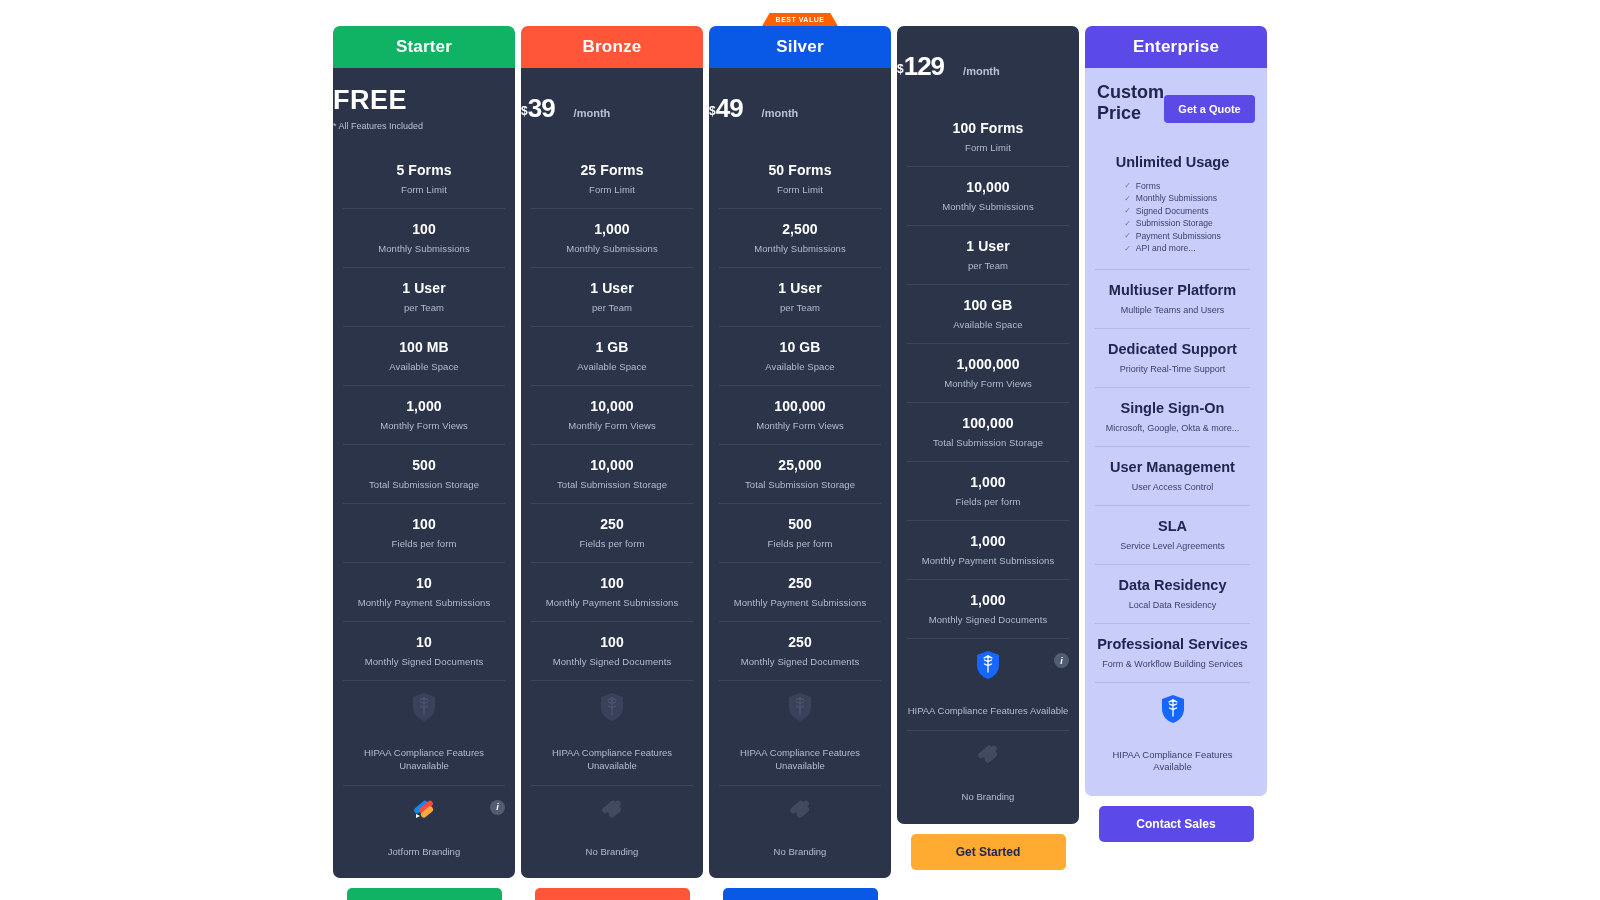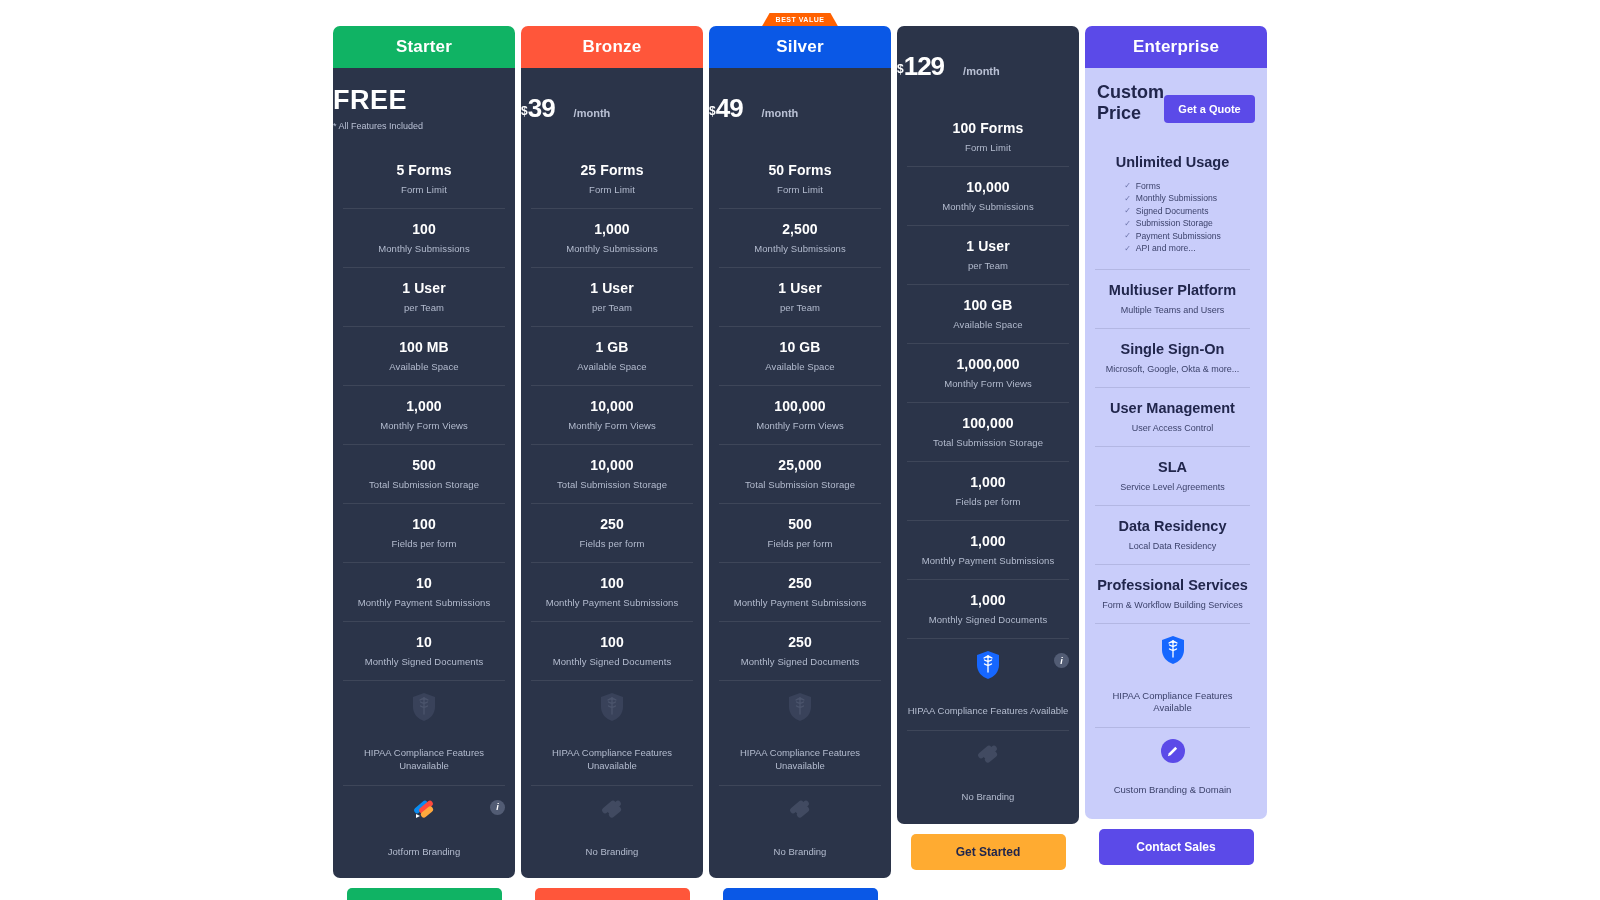--- a/index.html
+++ b/index.html
@@ -484,20 +484,24 @@
                   <span class="chk">✓</span>
                   <span>API and more...</span>
                 </div>
         </div>
       </div>
       <div class="row">
     <div class="val-l">Multiuser Platform</div>
     <div class="lbl-l">Multiple Teams and Users</div>
   </div>
             <div class="row">
+    <div class="val-l">Dedicated Support</div>
+    <div class="lbl-l">Priority Real-Time Support</div>
+  </div>
+            <div class="row">
     <div class="val-l">Single Sign-On</div>
     <div class="lbl-l">Microsoft, Google, Okta &amp; more...</div>
   </div>
             <div class="row">
     <div class="val-l">User Management</div>
     <div class="lbl-l">User Access Control</div>
   </div>
             <div class="row">
     <div class="val-l">SLA</div>
     <div class="lbl-l">Service Level Agreements</div>
@@ -516,26 +520,18 @@
     <g stroke="#ffffff" stroke-width="1.3" fill="none" stroke-linecap="round">
       <line x1="13" y1="7" x2="13" y2="22"></line>
       <path d="M9.5 10 Q13 12.5 16.5 10"></path>
       <path d="M9.5 14 Q13 16.5 16.5 14"></path>
       <path d="M9 8 Q13 5.5 17 8"></path>
     </g>
     <circle cx="13" cy="6.5" r="1.5" fill="#ffffff"></circle>
   </svg>
         <div class="icon-cap">HIPAA Compliance Features Available</div>
       </div>
-      <div class="icon-row">
-        <span class="pen-circle">
-    <svg width="13" height="13" viewBox="0 0 14 14">
-      <path d="M2 12 L3 9 L10 2 L12 4 L5 11 Z" fill="#ffffff"></path>
-    </svg>
-              </span>
-        <div class="icon-cap">Custom Branding &amp; Domain</div>
-      </div>
     </div>
   </div>
   <button class="cta" style="background:#5b4ae8;color:#ffffff">Contact Sales</button>
 </div>
     </div>
 </div>
 
 </body></html>

